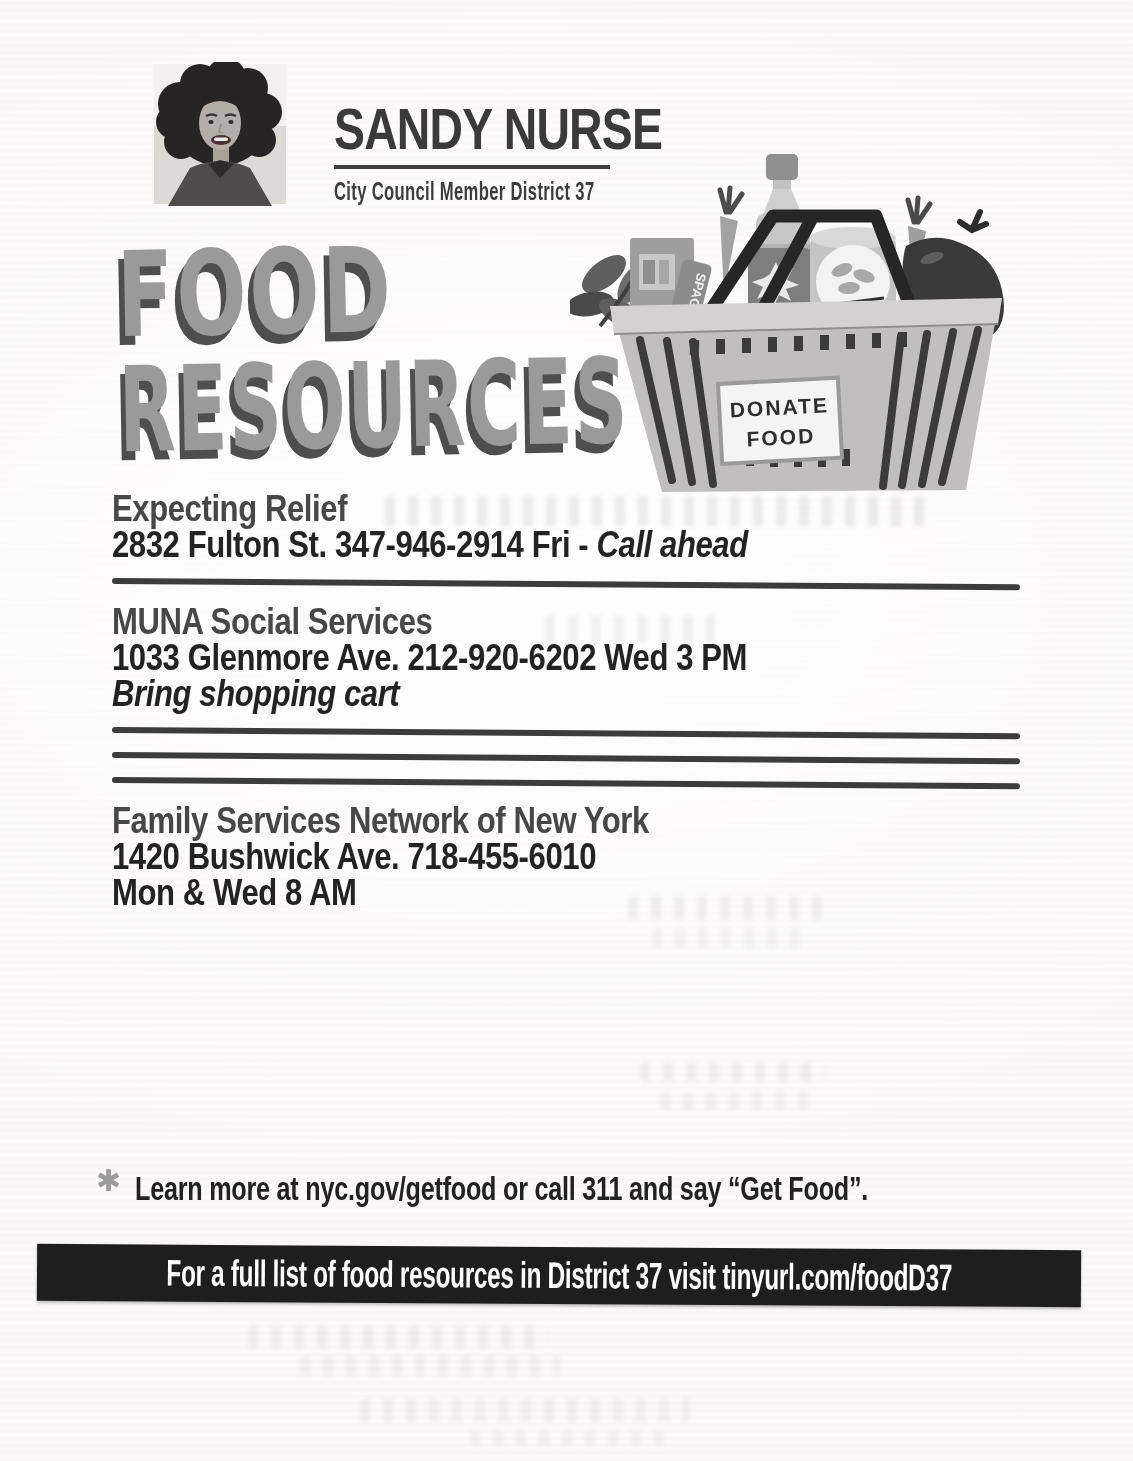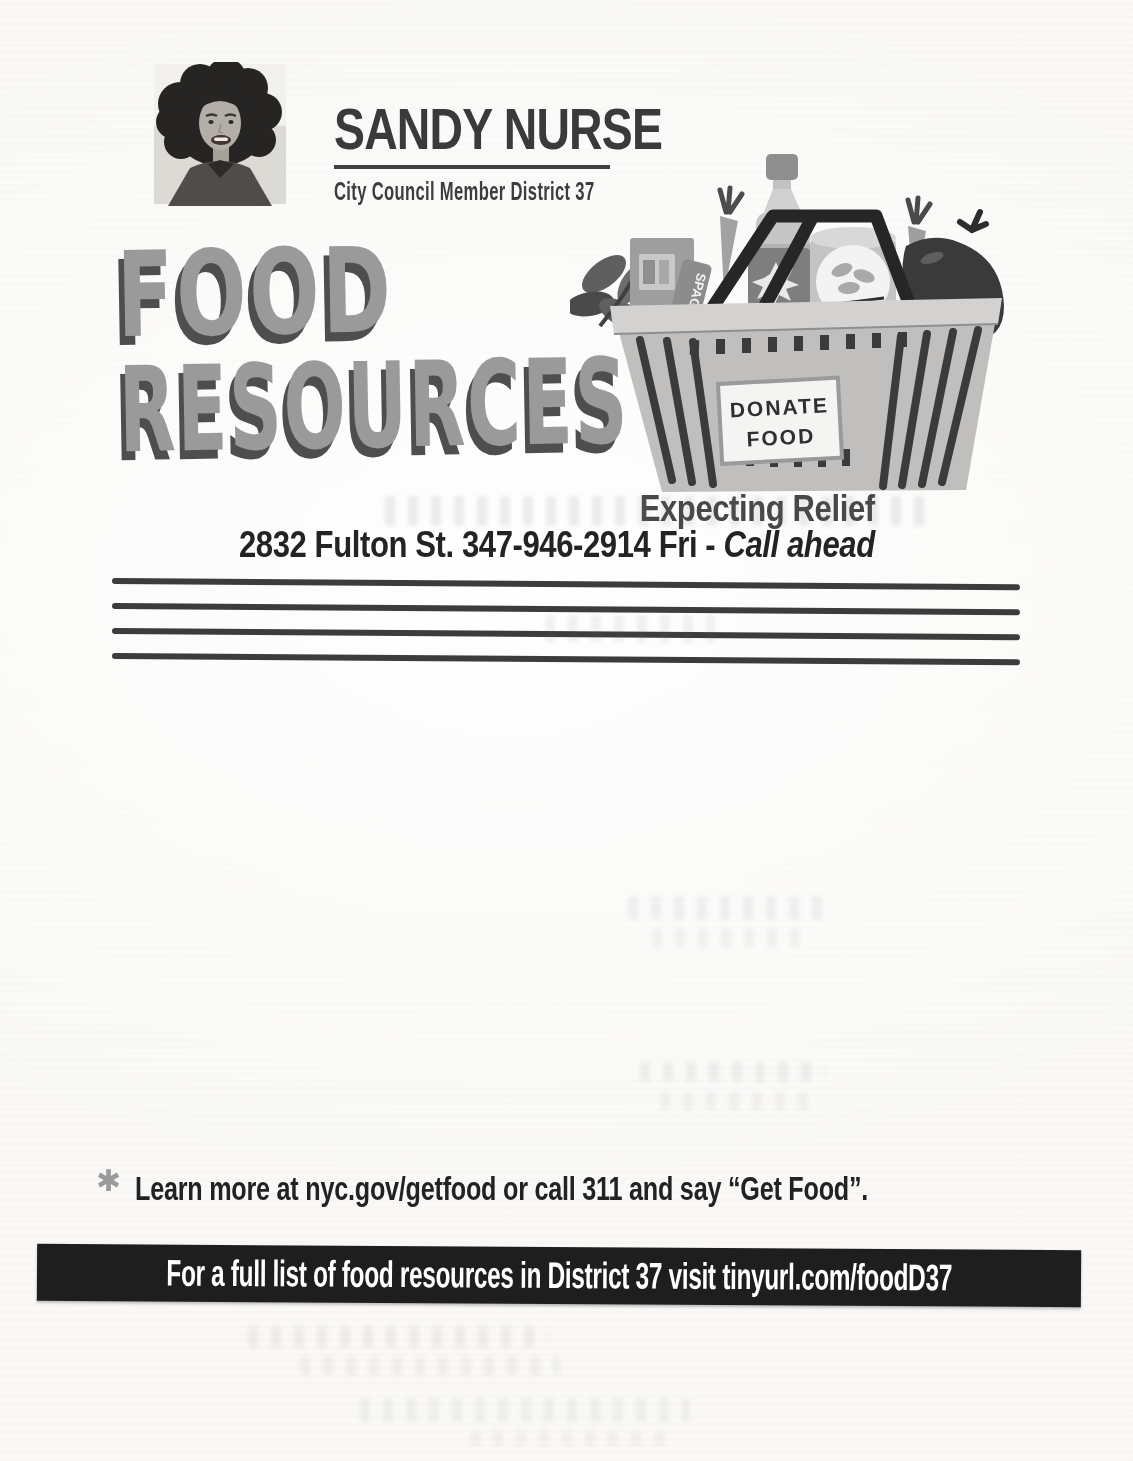--- a/index.html
+++ b/index.html
@@ -24,21 +24,21 @@
   
   .title{position:absolute;left:118px;top:232px;transform:rotate(-1deg);
     font-family:"DejaVu Sans", sans-serif;font-weight:bold;color:#9a9a9a;}
   .title-line{display:block;white-space:nowrap;transform-origin:left top;
     text-shadow:-8px 9px 0 #4e4e4e;}
   .title-line.l1{font-size:118px;line-height:112px;transform:scaleX(.70);letter-spacing:4px;}
   .title-line.l2{font-size:118px;line-height:118px;transform:scaleX(.62);letter-spacing:3px;}
   
   .basket{position:absolute;left:570px;top:146px;width:452px;height:356px;}
   
-  .entries{position:absolute;left:112px;top:490px;width:908px;text-align:right;}
+  .entries{position:absolute;left:112px;top:490px;width:908px;}
   .entry{margin:0;}
   .entry-heading{font-size:37px;font-weight:bold;color:#474747;line-height:37px;
     letter-spacing:-0.5px;white-space:nowrap;transform:scaleX(.84);transform-origin:left top;}
   .entry-line{font-size:37px;font-weight:bold;color:#232323;line-height:36px;
     letter-spacing:-0.5px;white-space:nowrap;transform:scaleX(.84);transform-origin:left top;}
   .entry-line .it{font-style:italic;}
   .divider{height:6px;background:#3c3c3c;border-radius:3px;margin:15px 0 19px 0;
     transform:rotate(.4deg);transform-origin:left center;}
   
   .footnote{position:absolute;left:96px;top:1168px;display:flex;align-items:flex-start;}
@@ -205,23 +205,33 @@
       </g>
     </g>
   </svg>
 
   <div class="entries" id="entries">
       <div class="entry">
         <div class="entry-heading">Expecting Relief</div>
         <div class="entry-line"><span>2832 Fulton St. 347-946-2914 Fri - </span><span class="it">Call ahead</span></div>
       </div>
       <div class="divider"></div>
-      <div class="divider"></div>
-      <div class="divider"></div>
-      <div class="divider"></div>
+      <div class="entry">
+        <div class="entry-heading">MUNA Social Services</div>
+        <div class="entry-line"><span>1033 Glenmore Ave. 212-920-6202 Wed 3 PM</span></div>
+        <div class="entry-line"><span class="it">Bring shopping cart</span></div>
+      </div>
+      <div class="divider"></div>
+      <div class="divider"></div>
+      <div class="divider"></div>
+      <div class="entry">
+        <div class="entry-heading">Family Services Network of New York</div>
+        <div class="entry-line"><span>1420 Bushwick Ave. 718-455-6010</span></div>
+        <div class="entry-line"><span>Mon &amp; Wed 8 AM</span></div>
+      </div>
     </div>
 
   <div class="footnote">
     <span class="footnote-marker">✱</span>
     <span class="footnote-text">Learn more at nyc.gov/getfood or call 311 and say “Get Food”.</span>
   </div>
 
   <div class="banner">
     <span class="banner-text">For a full list of food resources in District 37 visit tinyurl.com/foodD37</span>
   </div>

